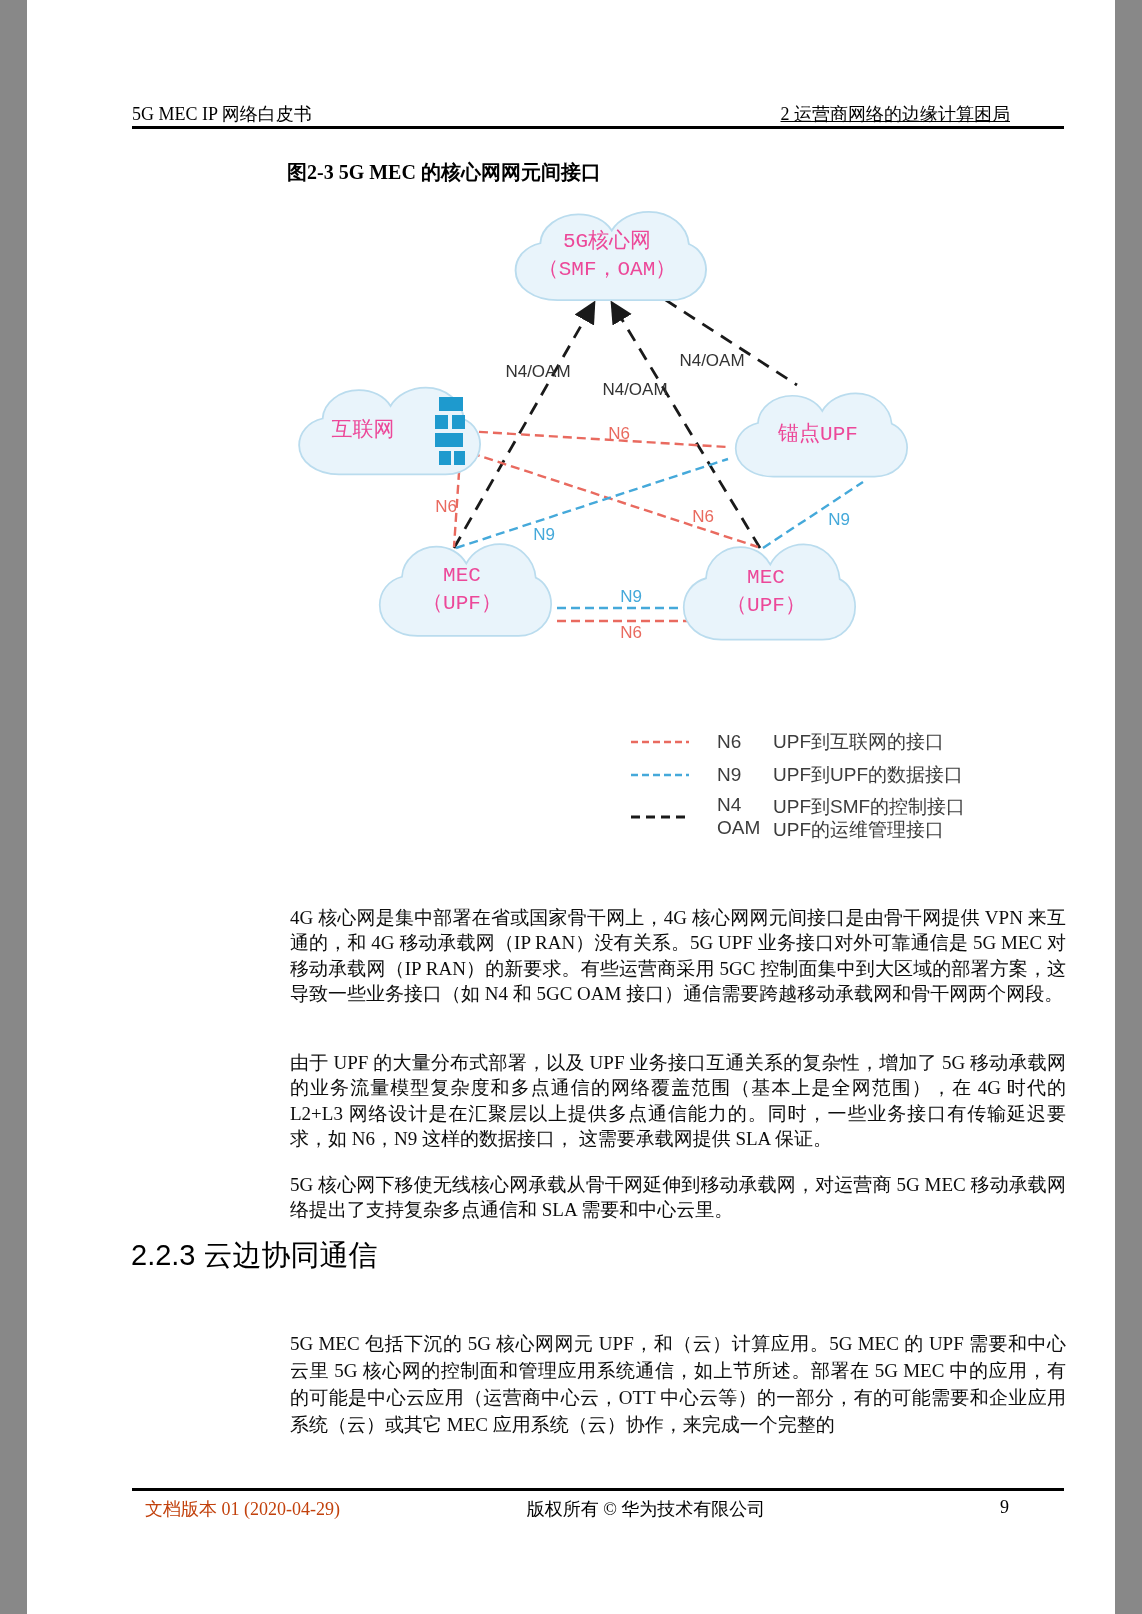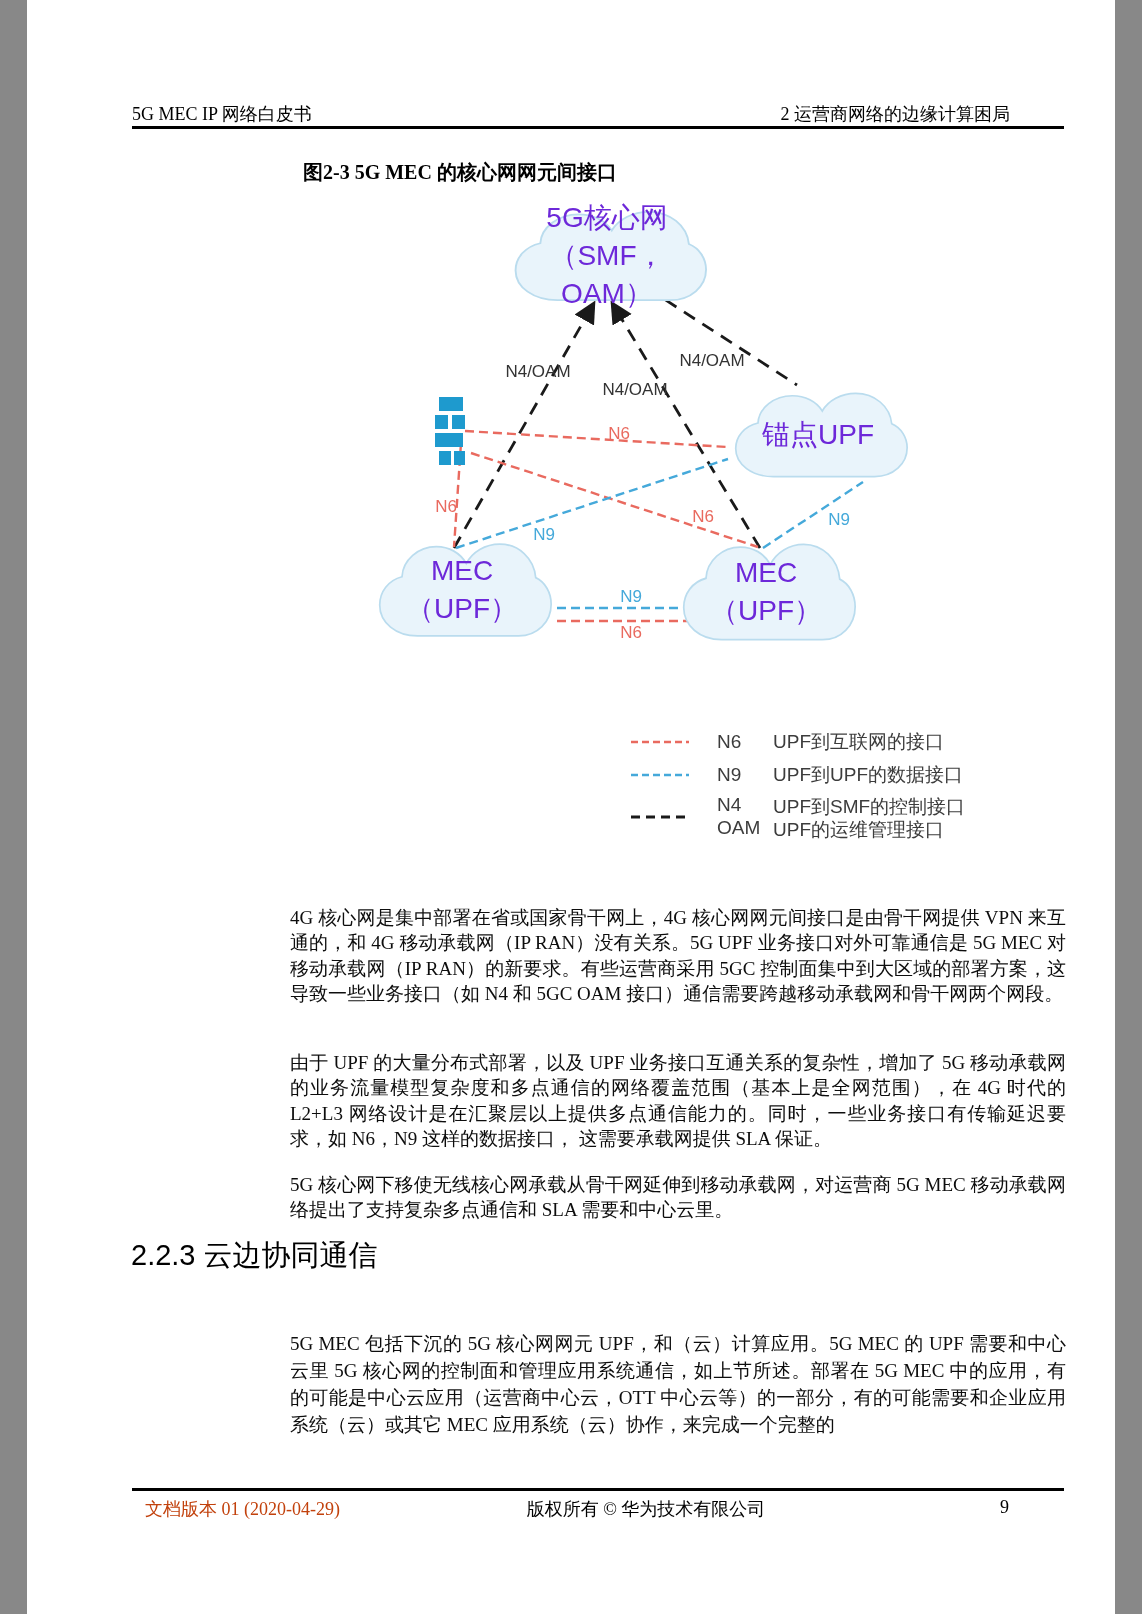--- a/index.html
+++ b/index.html
@@ -1,38 +1,38 @@
 <!DOCTYPE html>
 <html><head>
 <meta charset="utf-8">
 <style>
   html,body{margin:0;padding:0;background:#888;}
   .page{position:relative;width:1088px;height:1614px;background:#ffffff;margin:0 auto;
         font-family:"Liberation Serif",serif;color:#111;overflow:hidden;}
 
   
   .hdr-left{position:absolute;left:105px;top:102px;font-size:18px;color:#000;}
-  .hdr-right{position:absolute;right:105px;top:102px;font-size:18px;color:#000;}
+  .hdr-right{position:absolute;right:105px;top:102px;font-size:18px;color:#000;text-decoration:underline;}
   .hdr-rule{position:absolute;left:105px;top:126px;width:932px;height:3px;background:#000;}
 
   
-  .fig-caption{position:absolute;left:276px;top:159px;font-size:20px;font-weight:bold;color:#000;}
+  .fig-caption{position:absolute;left:260px;top:159px;font-size:20px;font-weight:bold;color:#000;}
 
   
   .diagram{position:absolute;left:0;top:185px;width:1142px;height:680px;}
   .edges{position:absolute;left:0;top:0;width:1142px;height:680px;}
   .e-red{stroke-width:2.4;stroke-dasharray:9 5;fill:none;}
   .e-blue{stroke-width:2.4;stroke-dasharray:9 5;fill:none;}
   .e-black{stroke-width:2.8;stroke-dasharray:13 9;fill:none;}
 
   .cloud{position:absolute;}
   .cloud > svg{position:absolute;left:0;top:0;width:100%;height:100%;overflow:visible;}
   .cloud-label{position:absolute;left:0;top:0;right:0;bottom:0;display:flex;flex-direction:column;
-               align-items:center;justify-content:center;font-family:Liberation Sans, sans-serif;
-               font-size:28px;color:#6d28d9;line-height:1.35;text-align:center;}
+               align-items:center;justify-content:center;font-family:Liberation Mono, monospace;
+               font-size:21px;color:#ec4899;line-height:1.35;text-align:center;}
   .cloud-label.shift-left{padding-right:46px;}
 
   .bldg{position:absolute;left:404px;top:212px;width:38px;height:72px;}
 
   .elabel{position:absolute;transform:translate(-50%,-50%);font-family:"Liberation Sans",sans-serif;
           font-size:17px;white-space:nowrap;}
   .lred{color:#e96a5f;}
   .lblue{color:#45a9da;}
   .lblack{color:#333333;}
 
@@ -99,20 +99,28 @@
     <div class="cloud" style="left:480px;top:20px;width:200px;height:102px;">
       <svg viewBox="0 0 210 120" preserveAspectRatio="none">
         <path d="M53 112 C28 112 9 97 9 77 C9 62 19 49 35 45 C36 26 54 11 75 11 C90 11 103 18 110 30 C117 17 132 8 149 8 C171 8 189 24 191 46 C202 51 209 63 209 76 C209 96 193 112 171 112 Z" stroke-width="2" fill="#e9f4fb" stroke="#badcee"></path>
       </svg>
       <div class="cloud-label">
         <div>5G核心网</div>
         <div>（SMF，OAM）</div>
       </div>
     </div>
 
+    <div class="cloud" style="left:264px;top:196px;width:190px;height:100px;">
+      <svg viewBox="0 0 210 120" preserveAspectRatio="none">
+        <path d="M53 112 C28 112 9 97 9 77 C9 62 19 49 35 45 C36 26 54 11 75 11 C90 11 103 18 110 30 C117 17 132 8 149 8 C171 8 189 24 191 46 C202 51 209 63 209 76 C209 96 193 112 171 112 Z" stroke-width="2" fill="#e9f4fb" stroke="#badcee"></path>
+      </svg>
+      <div class="cloud-label shift-left">
+        <div>互联网</div>
+      </div>
+    </div>
 
     <div class="cloud" style="left:701px;top:202px;width:180px;height:96px;">
       <svg viewBox="0 0 210 120" preserveAspectRatio="none">
         <path d="M53 112 C28 112 9 97 9 77 C9 62 19 49 35 45 C36 26 54 11 75 11 C90 11 103 18 110 30 C117 17 132 8 149 8 C171 8 189 24 191 46 C202 51 209 63 209 76 C209 96 193 112 171 112 Z" stroke-width="2" fill="#e9f4fb" stroke="#badcee"></path>
       </svg>
       <div class="cloud-label">
         <div>锚点UPF</div>
       </div>
     </div>
 

